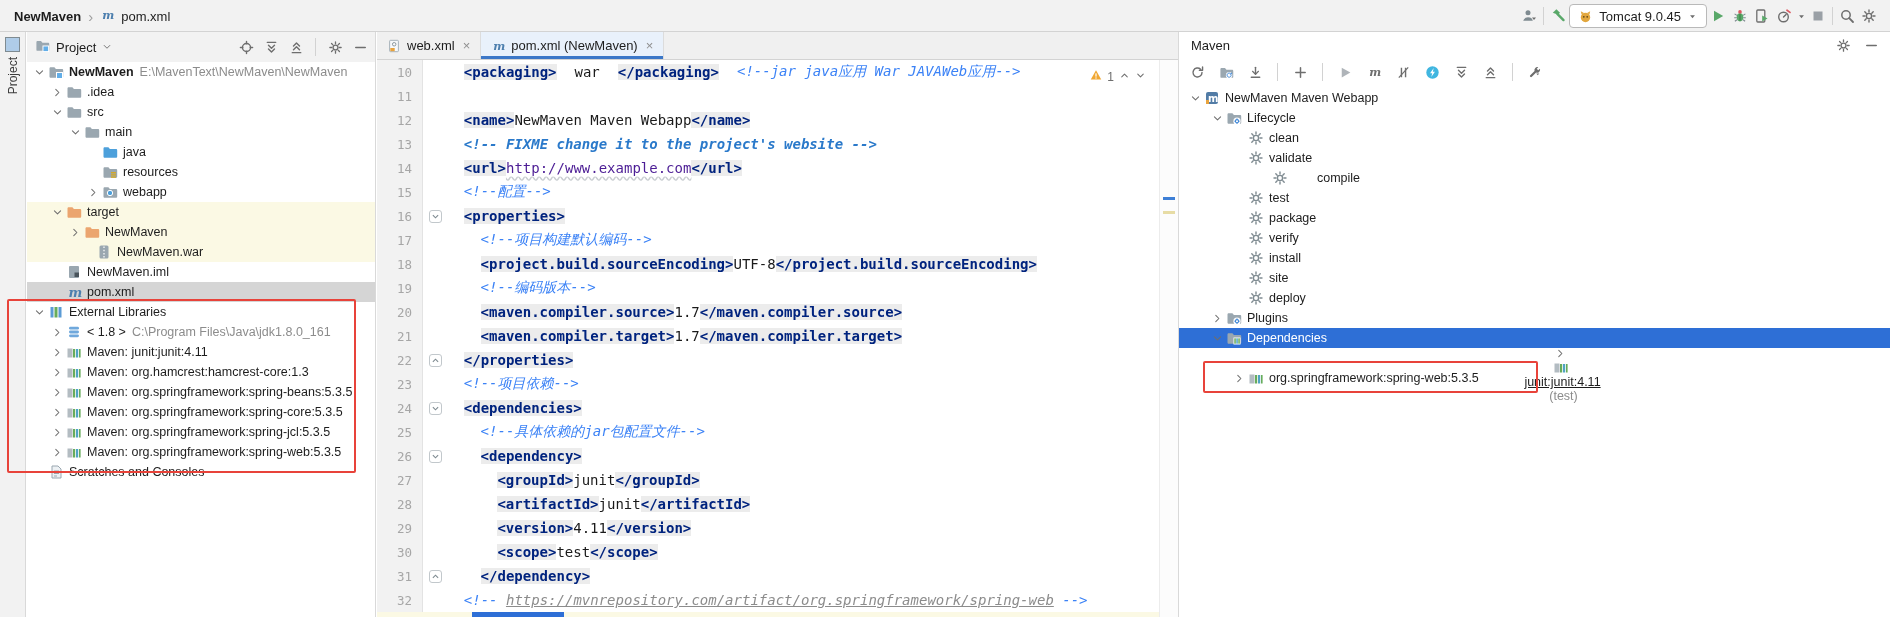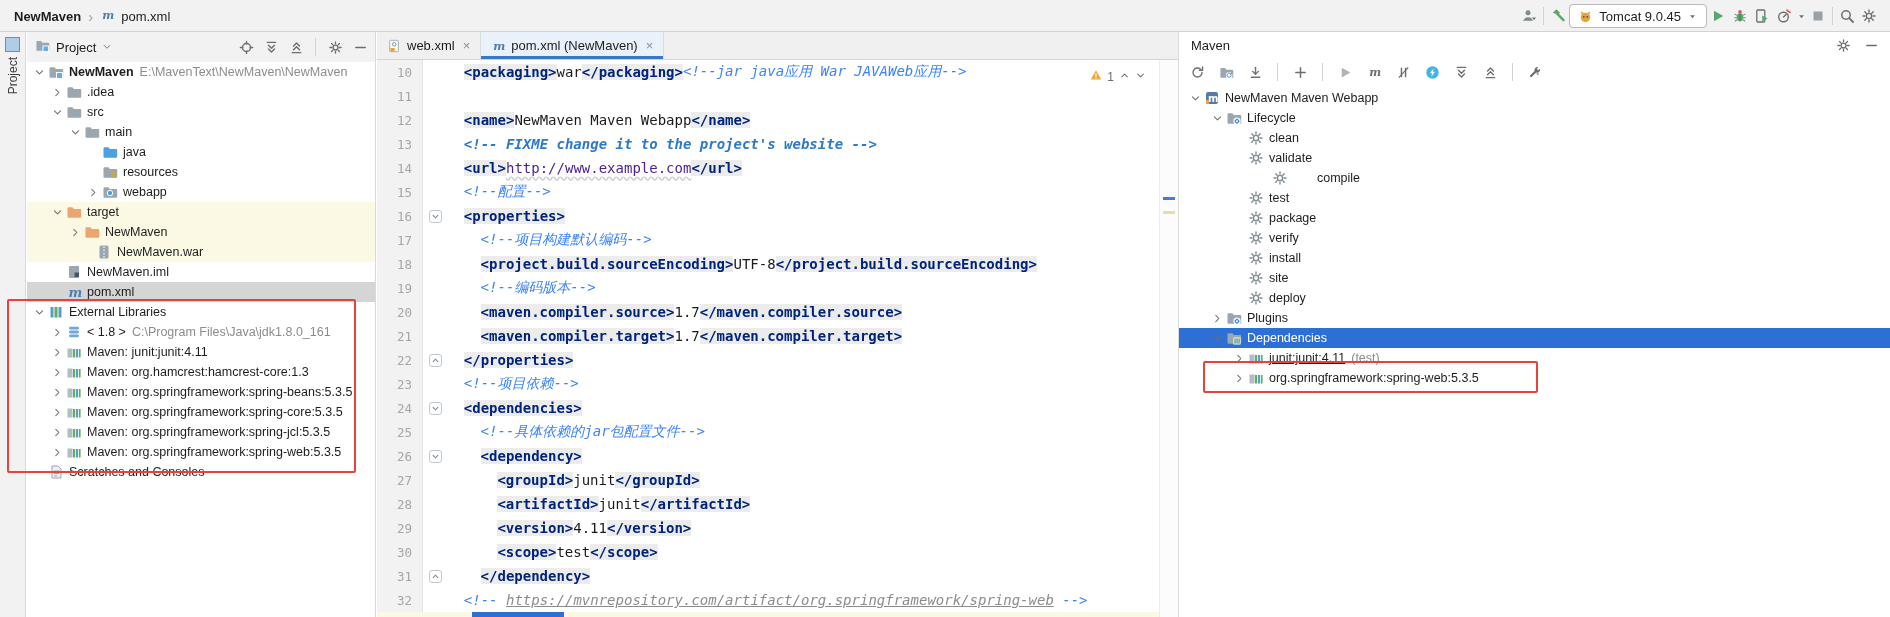--- a/index.html
+++ b/index.html
@@ -663,21 +663,21 @@
             </svg>
           </span>
           <span>pom.xml (NewMaven)</span>
           <span class="close">×</span>
         </div>
       </div>
     <div class="code" id="editor-code">
         <div class="eline">
           <span class="num">10</span>
           <span class="fold"></span>
-          <span class="ecode" style="padding-left: 16.8px;"><span class="sg-tag">&lt;packaging&gt;</span><span class="sg-text">war</span><span class="sg-tag">&lt;/packaging&gt;</span><span class="sg-comment">&lt;!--jar java应用 War JAVAWeb应用--&gt;</span></span>
+          <span class="ecode" style="padding-left: 16.8px; gap: 18px;"><span class="sg-tag">&lt;packaging&gt;</span><span class="sg-text">war</span><span class="sg-tag">&lt;/packaging&gt;</span><span class="sg-comment">&lt;!--jar java应用 War JAVAWeb应用--&gt;</span></span>
         </div>
         <div class="eline">
           <span class="num">11</span>
           <span class="fold"></span>
           <span class="ecode" style="padding-left: 0px;"></span>
         </div>
         <div class="eline">
           <span class="num">12</span>
           <span class="fold"></span>
           <span class="ecode" style="padding-left: 16.8px;"><span class="sg-tag">&lt;name&gt;</span><span class="sg-text">NewMaven Maven Webapp</span><span class="sg-tag">&lt;/name&gt;</span></span>
@@ -1166,21 +1166,21 @@
                 <path d="M1.5 4.6c0-.8.5-1.3 1.3-1.3h3.6l1.5 1.8h6c.8 0 1.3.5 1.3 1.3v6c0 .8-.5 1.3-1.3 1.3H2.8c-.8 0-1.3-.5-1.3-1.3z" fill="#9AA7B0"></path>
                 <rect x="7.5" y="7.5" width="7" height="7" fill="#FFF"></rect>
                 <rect x="8.3" y="8.3" width="1.5" height="5.4" fill="#67AC5B"></rect>
                 <rect x="10.3" y="8.3" width="1.5" height="5.4" fill="#4FA3C4"></rect>
                 <rect x="12.3" y="8.3" width="1.5" height="5.4" fill="#67AC5B"></rect>
               </svg>
             </span>
           </span>
           <span class="lbl">Dependencies</span>
         </div>
-        <div class="trow" style="padding-left: 52px;">
+        <div class="trow" style="padding-left: 52px; flex-direction: column;">
           <span class="chev">
             <span class="icon">
               <svg width="11" height="11" viewBox="0 0 16 16">
                 <path d="M5.5 3.5 10 8l-4.5 4.5" fill="none" stroke="#6E6E6E" stroke-width="1.5" stroke-linecap="round" stroke-linejoin="round"></path>
               </svg>
             </span>
           </span>
           <span class="ficon">
             <span class="icon">
               <svg width="16" height="16" viewBox="0 0 16 16">

